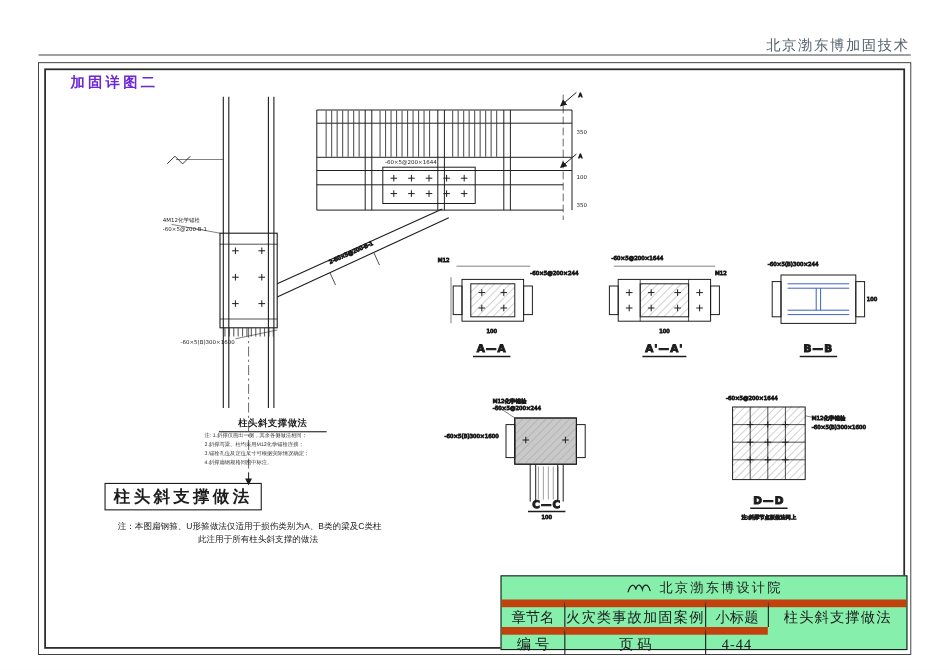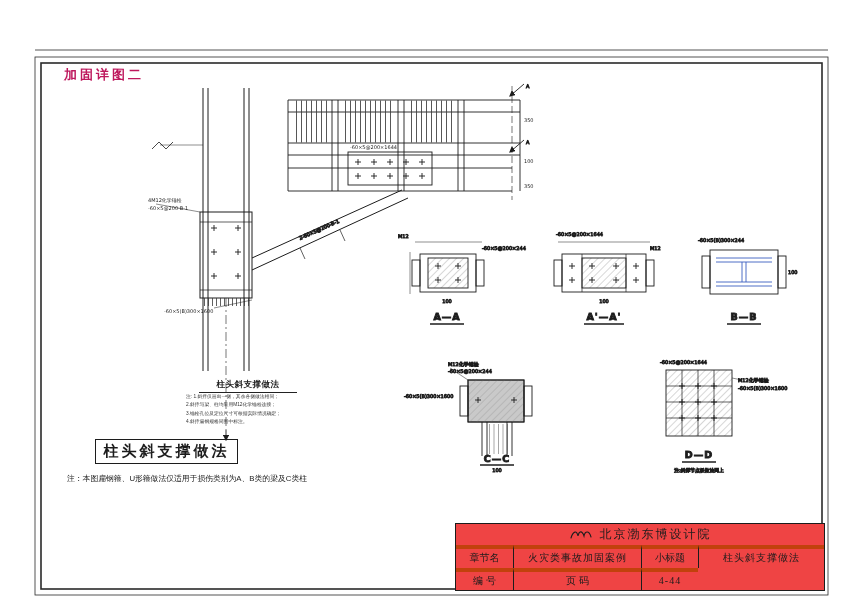--- a/index.html
+++ b/index.html
@@ -1,49 +1,50 @@
 <!DOCTYPE html>
 <html><head>
 <meta charset="utf-8">
 <style>
   html,body{margin:0;padding:0;background:#e9e9e9;}
   #page{position:relative;width:863px;height:609px;background:#ffffff;
         font-family:"Liberation Sans","DejaVu Sans",sans-serif;color:#1c1c1c;overflow:hidden;}
   .abs{position:absolute;}
   #brand{right:36px;top:32px;font-family:"DejaVu Serif","Liberation Serif",serif;
          font-size:13px;color:#55616e;letter-spacing:1.5px;}
-  #dwg-title{left:64px;top:66px;font-size:13px;font-weight:bold;letter-spacing:3px;color:#be185d;}
+  #dwg-title{left:64px;top:66px;font-size:13px;font-weight:bold;letter-spacing:3px;color:#6d28d9;}
   #main-label{left:199px;top:379px;width:98px;text-align:center;font-size:8.5px;font-weight:bold;
               border-bottom:1px solid #222;padding-bottom:1px;letter-spacing:.5px;}
   #main-subnotes{left:186px;top:393px;width:126px;font-size:4.8px;line-height:1.75;color:#333;}
   #boxed-title{left:95px;top:439px;width:141px;height:23px;border:1.6px solid #1c1c1c;
                display:flex;align-items:center;justify-content:center;
                font-size:15px;font-weight:bold;letter-spacing:3px;}
-  #notes{left:67px;top:473px;width:320px;font-size:7.8px;line-height:1.6;color:#222;}
+  #notes{left:67px;top:473px;width:320px;font-size:7.8px;line-height:1.6;color:#222;text-align:center;}
   #notes .ind{padding-left:15px;}
   #titleblock{left:455px;top:523px;width:368px;height:66px;border:1.6px solid #1c1c1c;
               display:grid;grid-template-columns:57px 128px 57px 1fr;grid-template-rows:21px 1fr 1fr;
-              background:#ef4444;}
-  #titleblock .cell{border-left:1px solid #1c1c1c;border-top:4px solid #c2410c;
-                    display:flex;align-items:center;justify-content:center;font-size:10px;}
+              background:#86efac;}
+  #titleblock .cell{border-left:1px solid #1c1c1c;border-top:7px solid #c2410c;
+                    display:flex;align-items:center;justify-content:center;font-size:13px;}
   #titleblock .cell.first{border-left:none;}
   #titleblock .company{grid-column:1/5;display:flex;align-items:center;justify-content:center;
                        gap:7px;font-size:12px;letter-spacing:2px;}
   #titleblock .val{letter-spacing:1px;font-family:Liberation Serif, serif;}
   svg text{font-family:"DejaVu Sans","Liberation Sans",sans-serif;fill:#1c1c1c;}
   .ann{font-size:5px;}
   .dim{font-size:5px;}
   .sec{font-size:9.5px;font-weight:bold;letter-spacing:1px;}
   .cap{font-size:4.8px;}
 </style>
 </head>
 <body>
 
 <div id="page">
 
+  <div class="abs" id="brand">北京渤东博加固技术</div>
 
   <svg class="abs" style="left:0;top:0" width="863" height="609" viewBox="0 0 863 609">
     <defs>
       <pattern id="hatch" width="5" height="5" patternUnits="userSpaceOnUse" patternTransform="rotate(45)">
         <line x1="0" y1="0" x2="0" y2="5" stroke="#9a9a9a" stroke-width="0.8"></line>
       </pattern>
       <marker id="arr" viewBox="0 0 10 10" refX="8" refY="5" markerWidth="7" markerHeight="7" orient="auto-start-reverse">
         <path d="M0 0L10 5L0 10z" fill="#1c1c1c"></path>
       </marker>
     </defs>
@@ -228,20 +229,21 @@
     <div>注: 1.斜撑仅画出一侧，其余各侧做法相同；</div>
     <div>2.斜撑与梁、柱均采用M12化学锚栓连接；</div>
     <div>3.锚栓孔位及定位尺寸可根据实际情况确定；</div>
     <div>4.斜撑扁钢规格同图中标注。</div>
   </div>
 
   <div class="abs" id="boxed-title">柱头斜支撑做法</div>
 
   <div class="abs" id="notes">
     <div>注：本图扁钢箍、U形箍做法仅适用于损伤类别为A、B类的梁及C类柱</div>
+    <div class="ind">此注用于所有柱头斜支撑的做法</div>
   </div>
 
   <div class="abs" id="titleblock">
     <div class="company">
       <svg width="24" height="13" viewBox="0 0 24 13">
         <path d="M2 10 C4 3, 8 2, 9 8 C10 3, 13 2, 15 8 C16 3, 20 2, 22 9" fill="none" stroke="#1c1c1c" stroke-width="1.1" stroke-linecap="round"></path>
       </svg>
       <span>北京渤东博设计院</span>
     </div>
     <div class="cell first">章节名</div>

